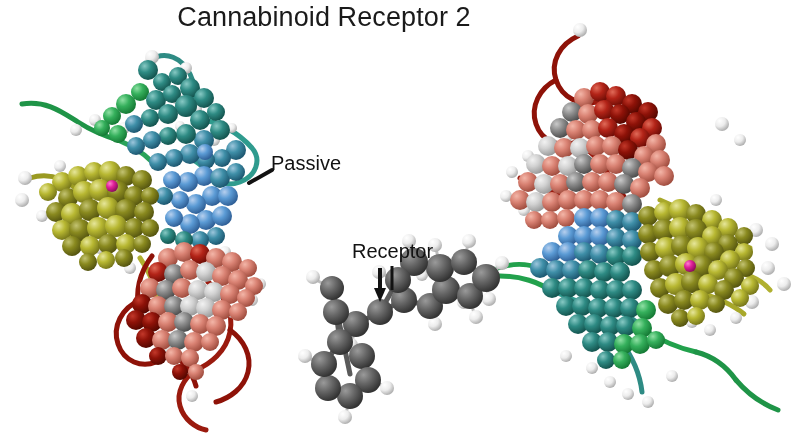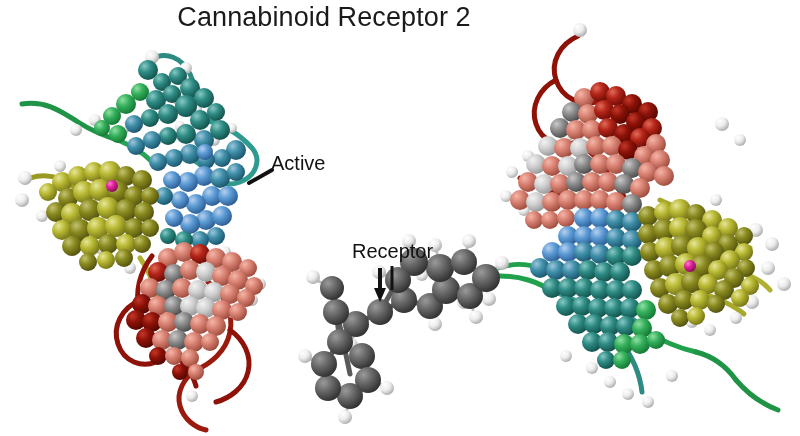--- a/index.html
+++ b/index.html
@@ -598,17 +598,17 @@
     <g>
       <line x1="249" y1="183" x2="272" y2="170" stroke="#121212" stroke-width="4" stroke-linecap="round"></line>
       <line x1="380" y1="268" x2="380" y2="292" stroke="#121212" stroke-width="4"></line>
       <polygon points="380,302 374,288 386,288" fill="#121212"></polygon>
       <line x1="392" y1="266" x2="392" y2="290" stroke="#121212" stroke-width="3"></line>
     </g>
   </svg>
 
   <div id="title">Cannabinoid Receptor 2</div>
 
-  <div class="anno" id="label-active">Active</div>
+  <div class="anno" id="label-active">Passive</div>
 
   <div class="anno" id="label-passive">Receptor</div>
 
 </div>
 
 </body></html>

